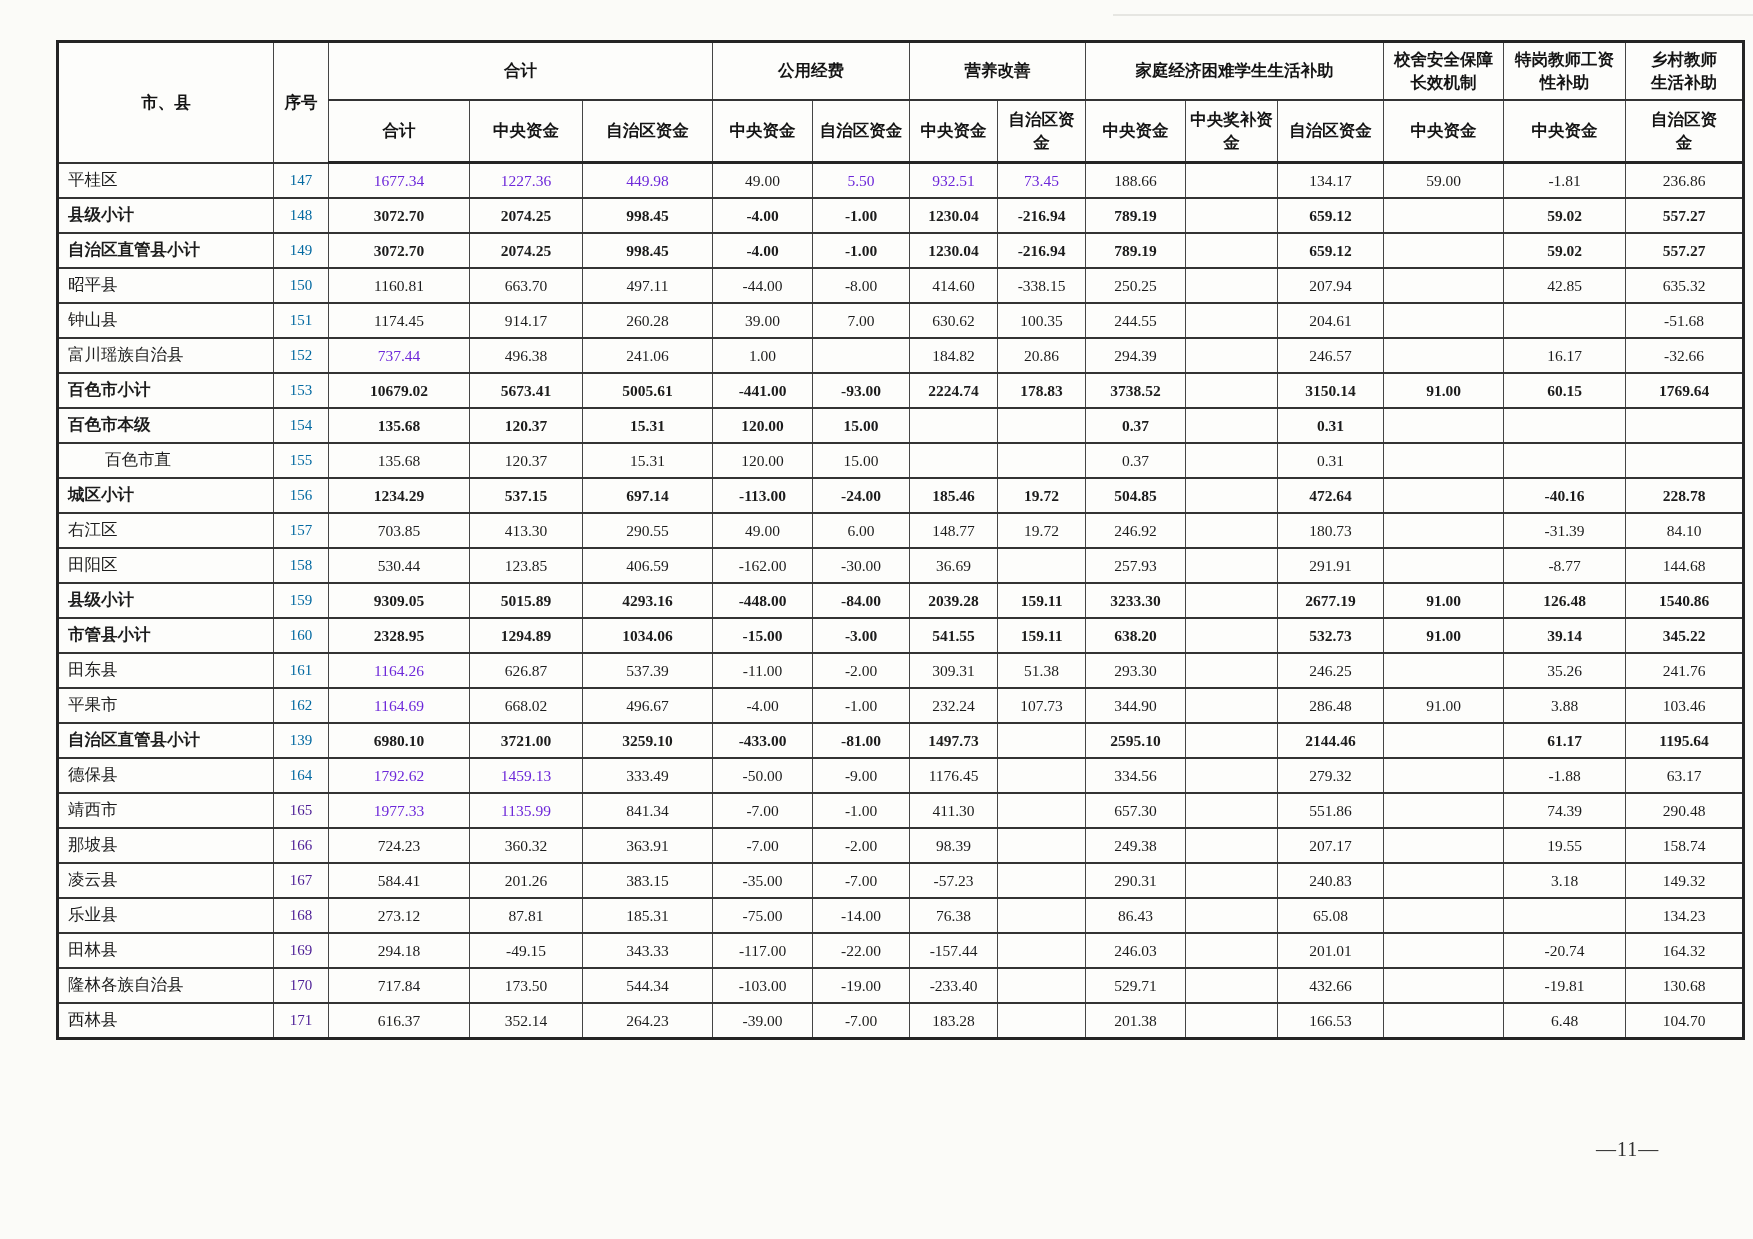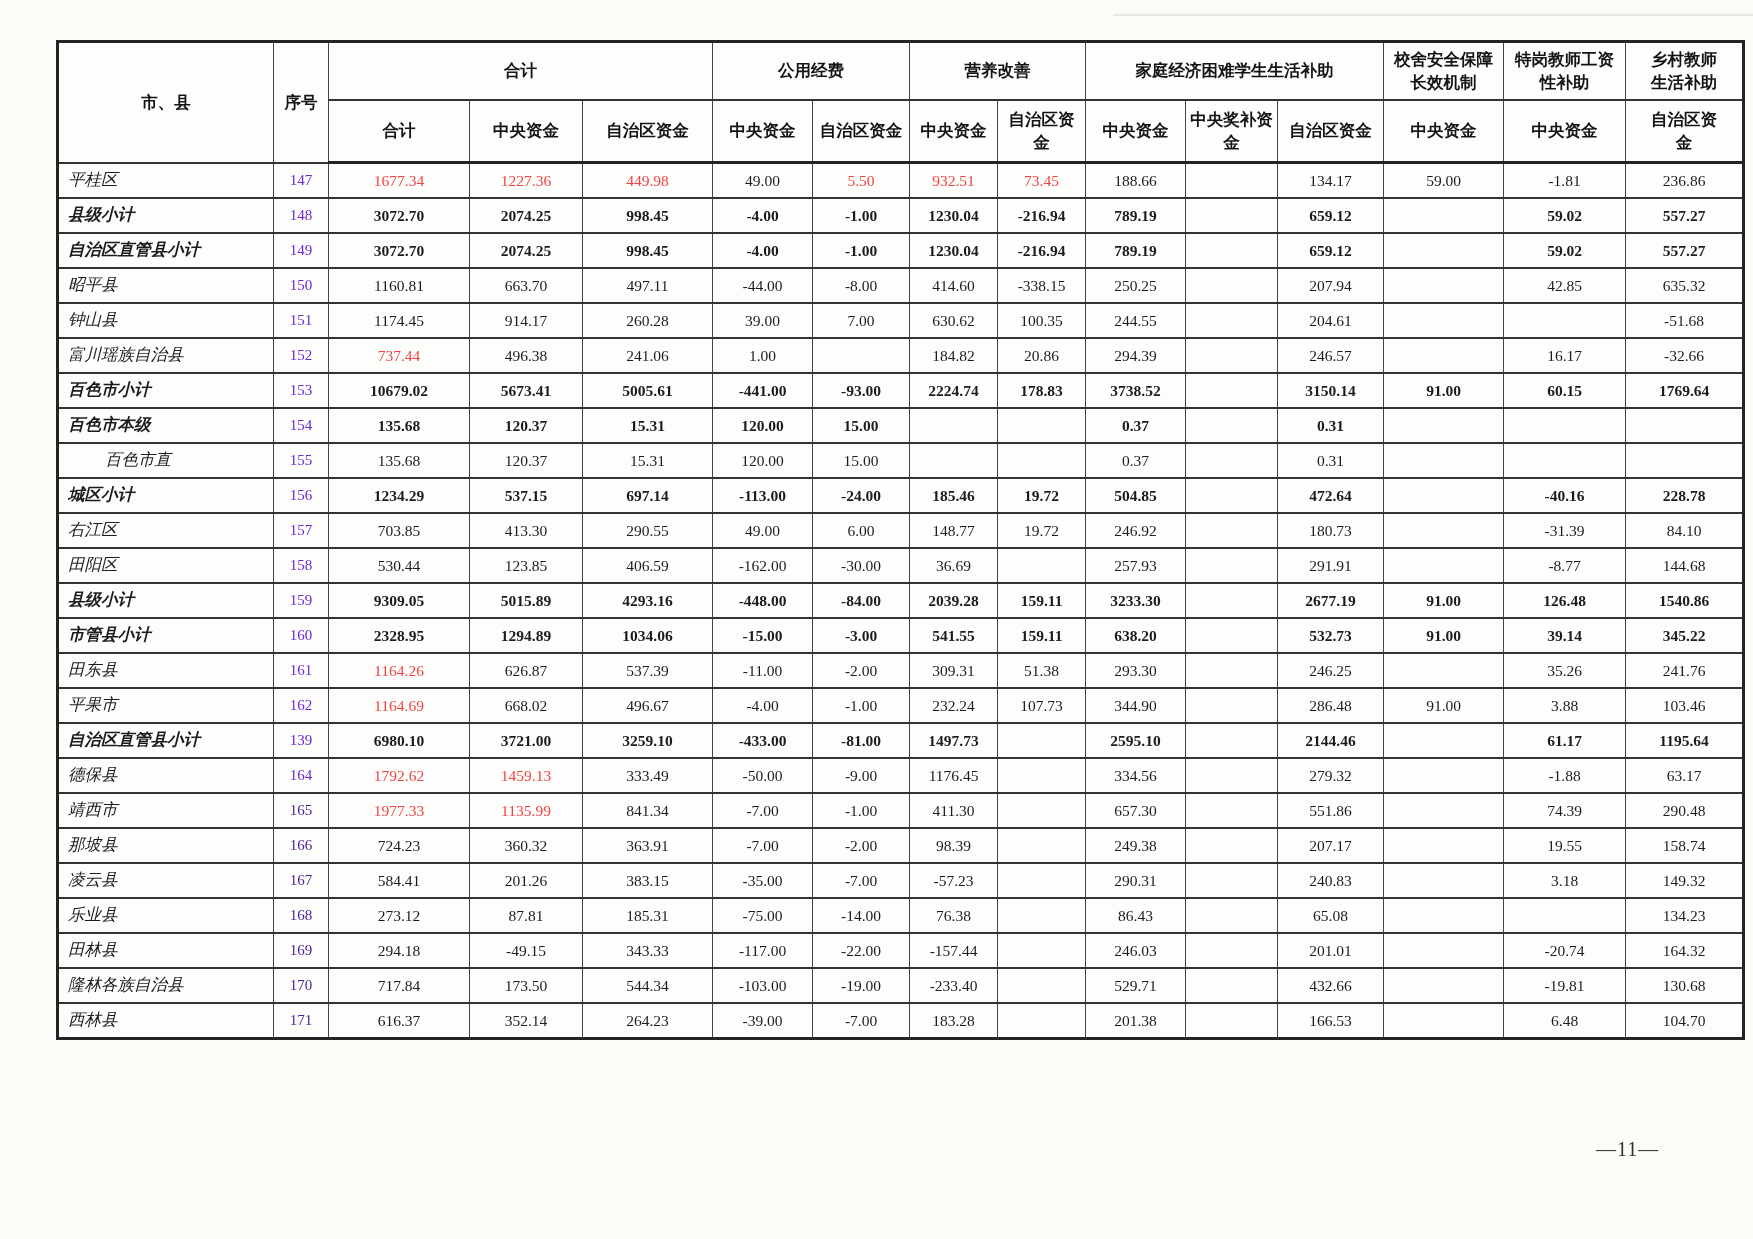--- a/index.html
+++ b/index.html
@@ -29,25 +29,25 @@
     font-weight:700;font-size:16.5px;color:#141414;
     white-space:pre-line;line-height:1.4;text-align:center;
     vertical-align:middle;
   }
   tr.group th{height:56px;}
   tr.sub th{height:60px;border-bottom:3px solid #242424;}
   tbody td{
     height:33px;font-size:15.5px;color:#1c1c1c;
     text-align:center;vertical-align:middle;line-height:1.1;
   }
-  td.name{text-align:left;padding-left:9px;font-size:16.5px;font-style:italic;}
+  td.name{text-align:left;padding-left:9px;font-size:16.5px;}
   td.indent{padding-left:46px;}
   td.no{color:#4c1d95;font-size:15px;}
-  td.no.muted{color:#6d28d9;}
-  td.muted{color:#ef4444;}
+  td.no.muted{color:#0369a1;}
+  td.muted{color:#6d28d9;}
   tr.bold-row td.name,tr.bold-row td.num{font-weight:700;}
   .pagenum{position:absolute;left:1596px;top:1138px;font-size:20px;color:#2f2f2f;letter-spacing:1px;text-align:right;}
   .stray{position:absolute;color:#6f6f6f;font-size:15px;font-weight:700;}
   .stray.m1{left:360px;top:58px;}
   .stray.m2{left:433px;top:55px;}
 </style>
 </head>
 <body>
 
 <div class="scan-edge"></div>

